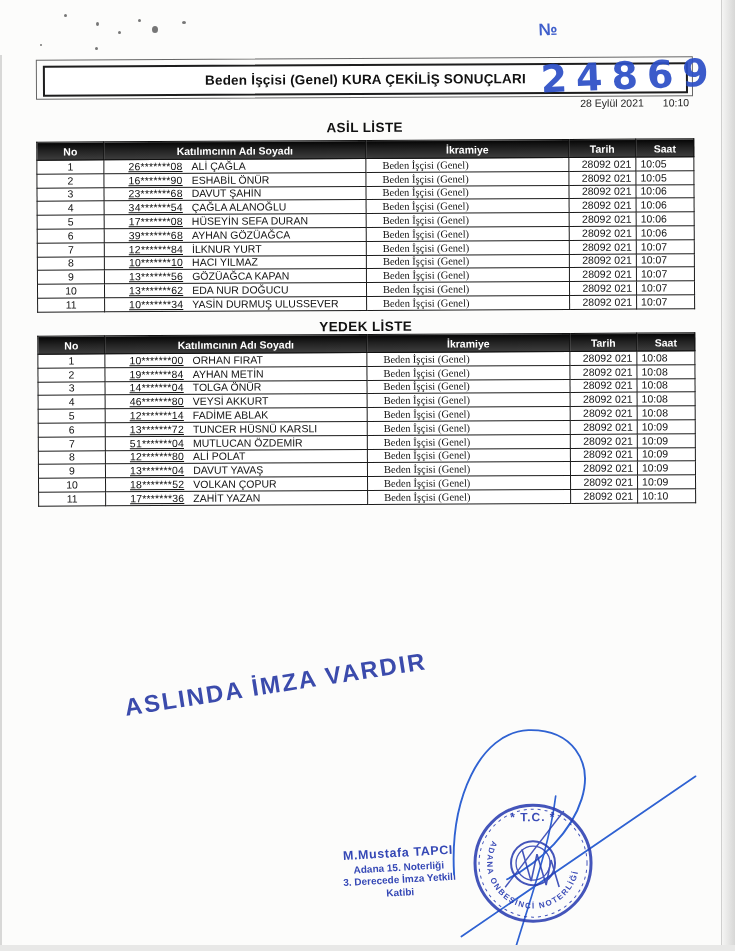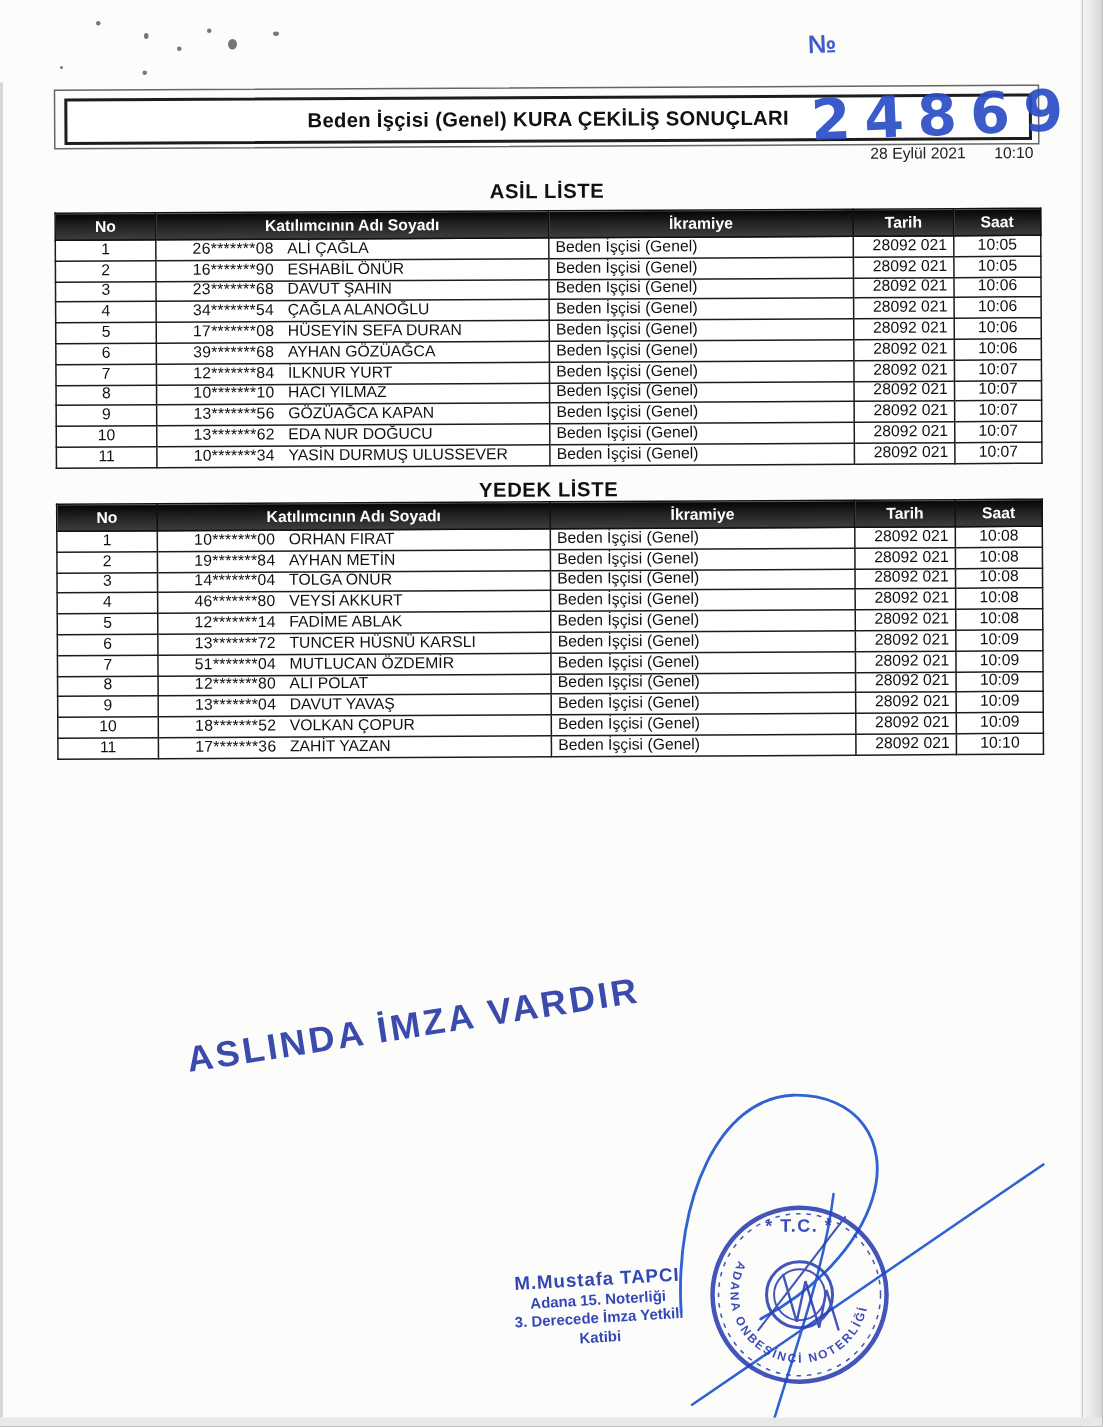--- a/index.html
+++ b/index.html
@@ -37,24 +37,24 @@
   table.tbl{position:absolute;left:38px;width:657px;border-collapse:collapse;table-layout:fixed;background:#fff;}
   #asil-table{top:140px;}
   #yedek-table{top:334px;}
   .tbl th{
     background:linear-gradient(180deg,#060606 0%,#222 45%,#3e3e3e 100%);
     color:#fff;font-size:10.5px;font-weight:bold;height:17px;border:1px solid #111;padding:0 2px;}
   .tbl td{border:1px solid #1c1c1c;font-size:10.5px;height:12.8px;padding:0 4px;line-height:1.05;
     white-space:nowrap;overflow:hidden;}
   .tbl .c-no{text-align:center;}
   .tbl .c-name{padding-left:24px;}
-  .tbl .pid{margin-right:9px;letter-spacing:.2px;}
-  .tbl .c-prize{padding-left:4px;}
+  .tbl .pid{margin-right:9px;letter-spacing:.2px;text-decoration:underline;}
+  .tbl .c-prize{padding-left:16px;font-family:Liberation Serif, serif;}
   .tbl .c-date{text-align:right;}
-  .tbl .c-time{text-align:center;}
+  .tbl .c-time{}
 
   
   .imza-note{position:absolute;left:122px;top:670px;color:#2b3da6;
     font-size:24px;font-weight:bold;letter-spacing:2px;transform:rotate(-8.5deg);opacity:.92;}
   .notary-block{position:absolute;left:312px;top:846px;width:170px;text-align:center;
     color:#2a3eb2;transform:rotate(-3deg);opacity:.95;line-height:1.25;}
   .notary-block .n1{font-size:12.5px;font-weight:bold;letter-spacing:.6px;}
   .notary-block .n2,.notary-block .n3,.notary-block .n4{font-size:10px;font-weight:bold;}
   .seal-svg{position:absolute;left:0;top:0;pointer-events:none;}
 </style>

